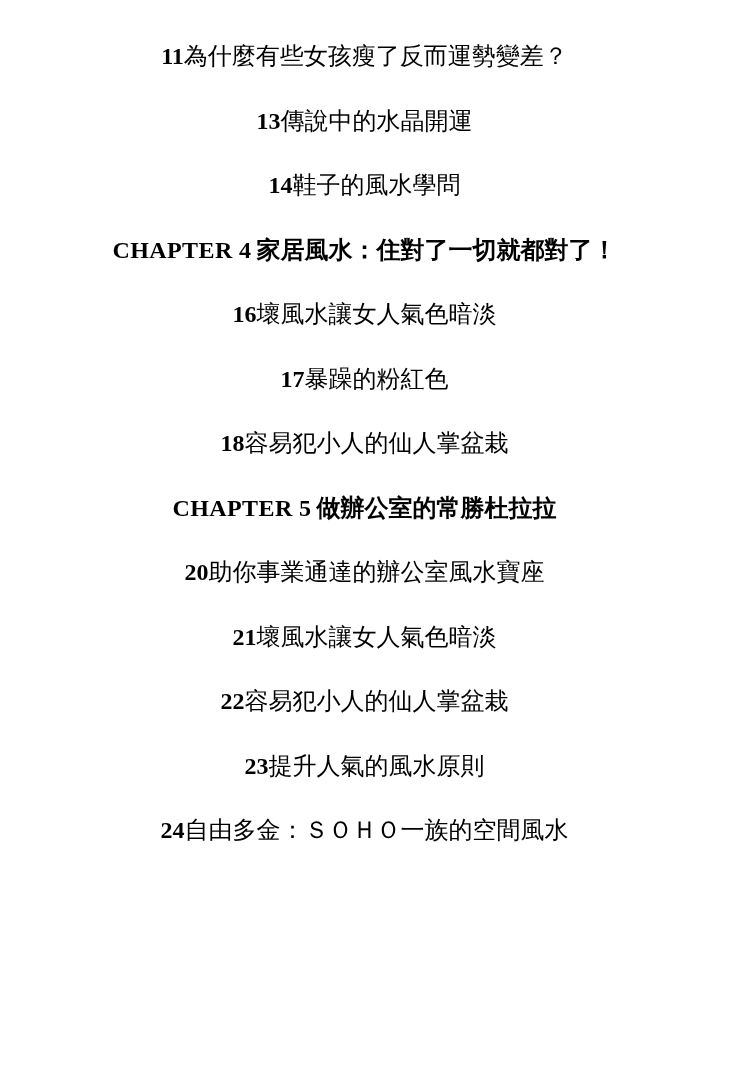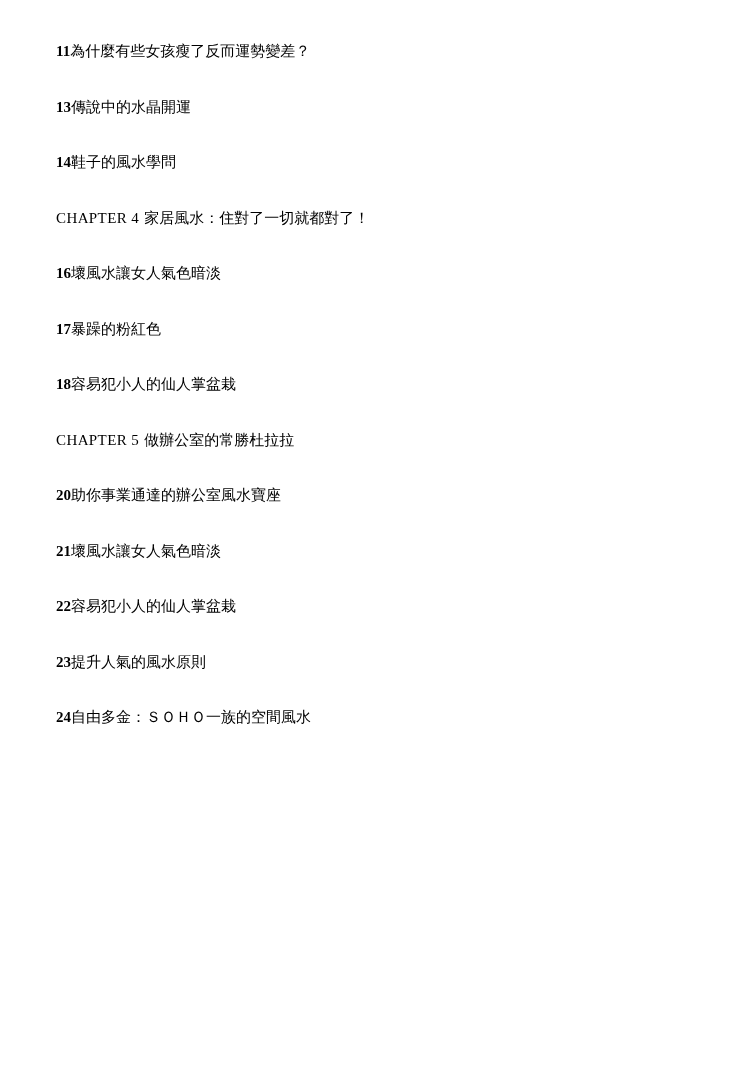--- a/index.html
+++ b/index.html
@@ -21,38 +21,39 @@
     box-sizing: border-box;
     padding: 44px 56px 0 56px;
     background: #ffffff;
   }
   .toc-list {
     list-style: none;
     margin: 0;
     padding: 0;
   }
   .toc-entry {
-    font-size: 15px;
+    font-size: 24px;
     line-height: 1.0;
     margin: 0 0 40.5px 0;
     white-space: nowrap;
+    text-align: center;
   }
   .num {
     font-weight: bold;
     letter-spacing: 0;
   }
   .title {
     font-weight: normal;
   }
   .toc-entry.chapter .num {
-    font-weight: normal;
+    font-weight: bold;
     letter-spacing: 0.4px;
   }
   .toc-entry.chapter .title {
-    font-weight: normal;
+    font-weight: bold;
     padding-left: 5px;
   }
 </style>
 </head>
 <body>
 
 <div class="page">
   <ul class="toc-list" id="toc-list">
       <li class="toc-entry"><span class="num">11</span><span class="title">為什麼有些女孩瘦了反而運勢變差？</span></li>
       <li class="toc-entry"><span class="num">13</span><span class="title">傳說中的水晶開運</span></li>

